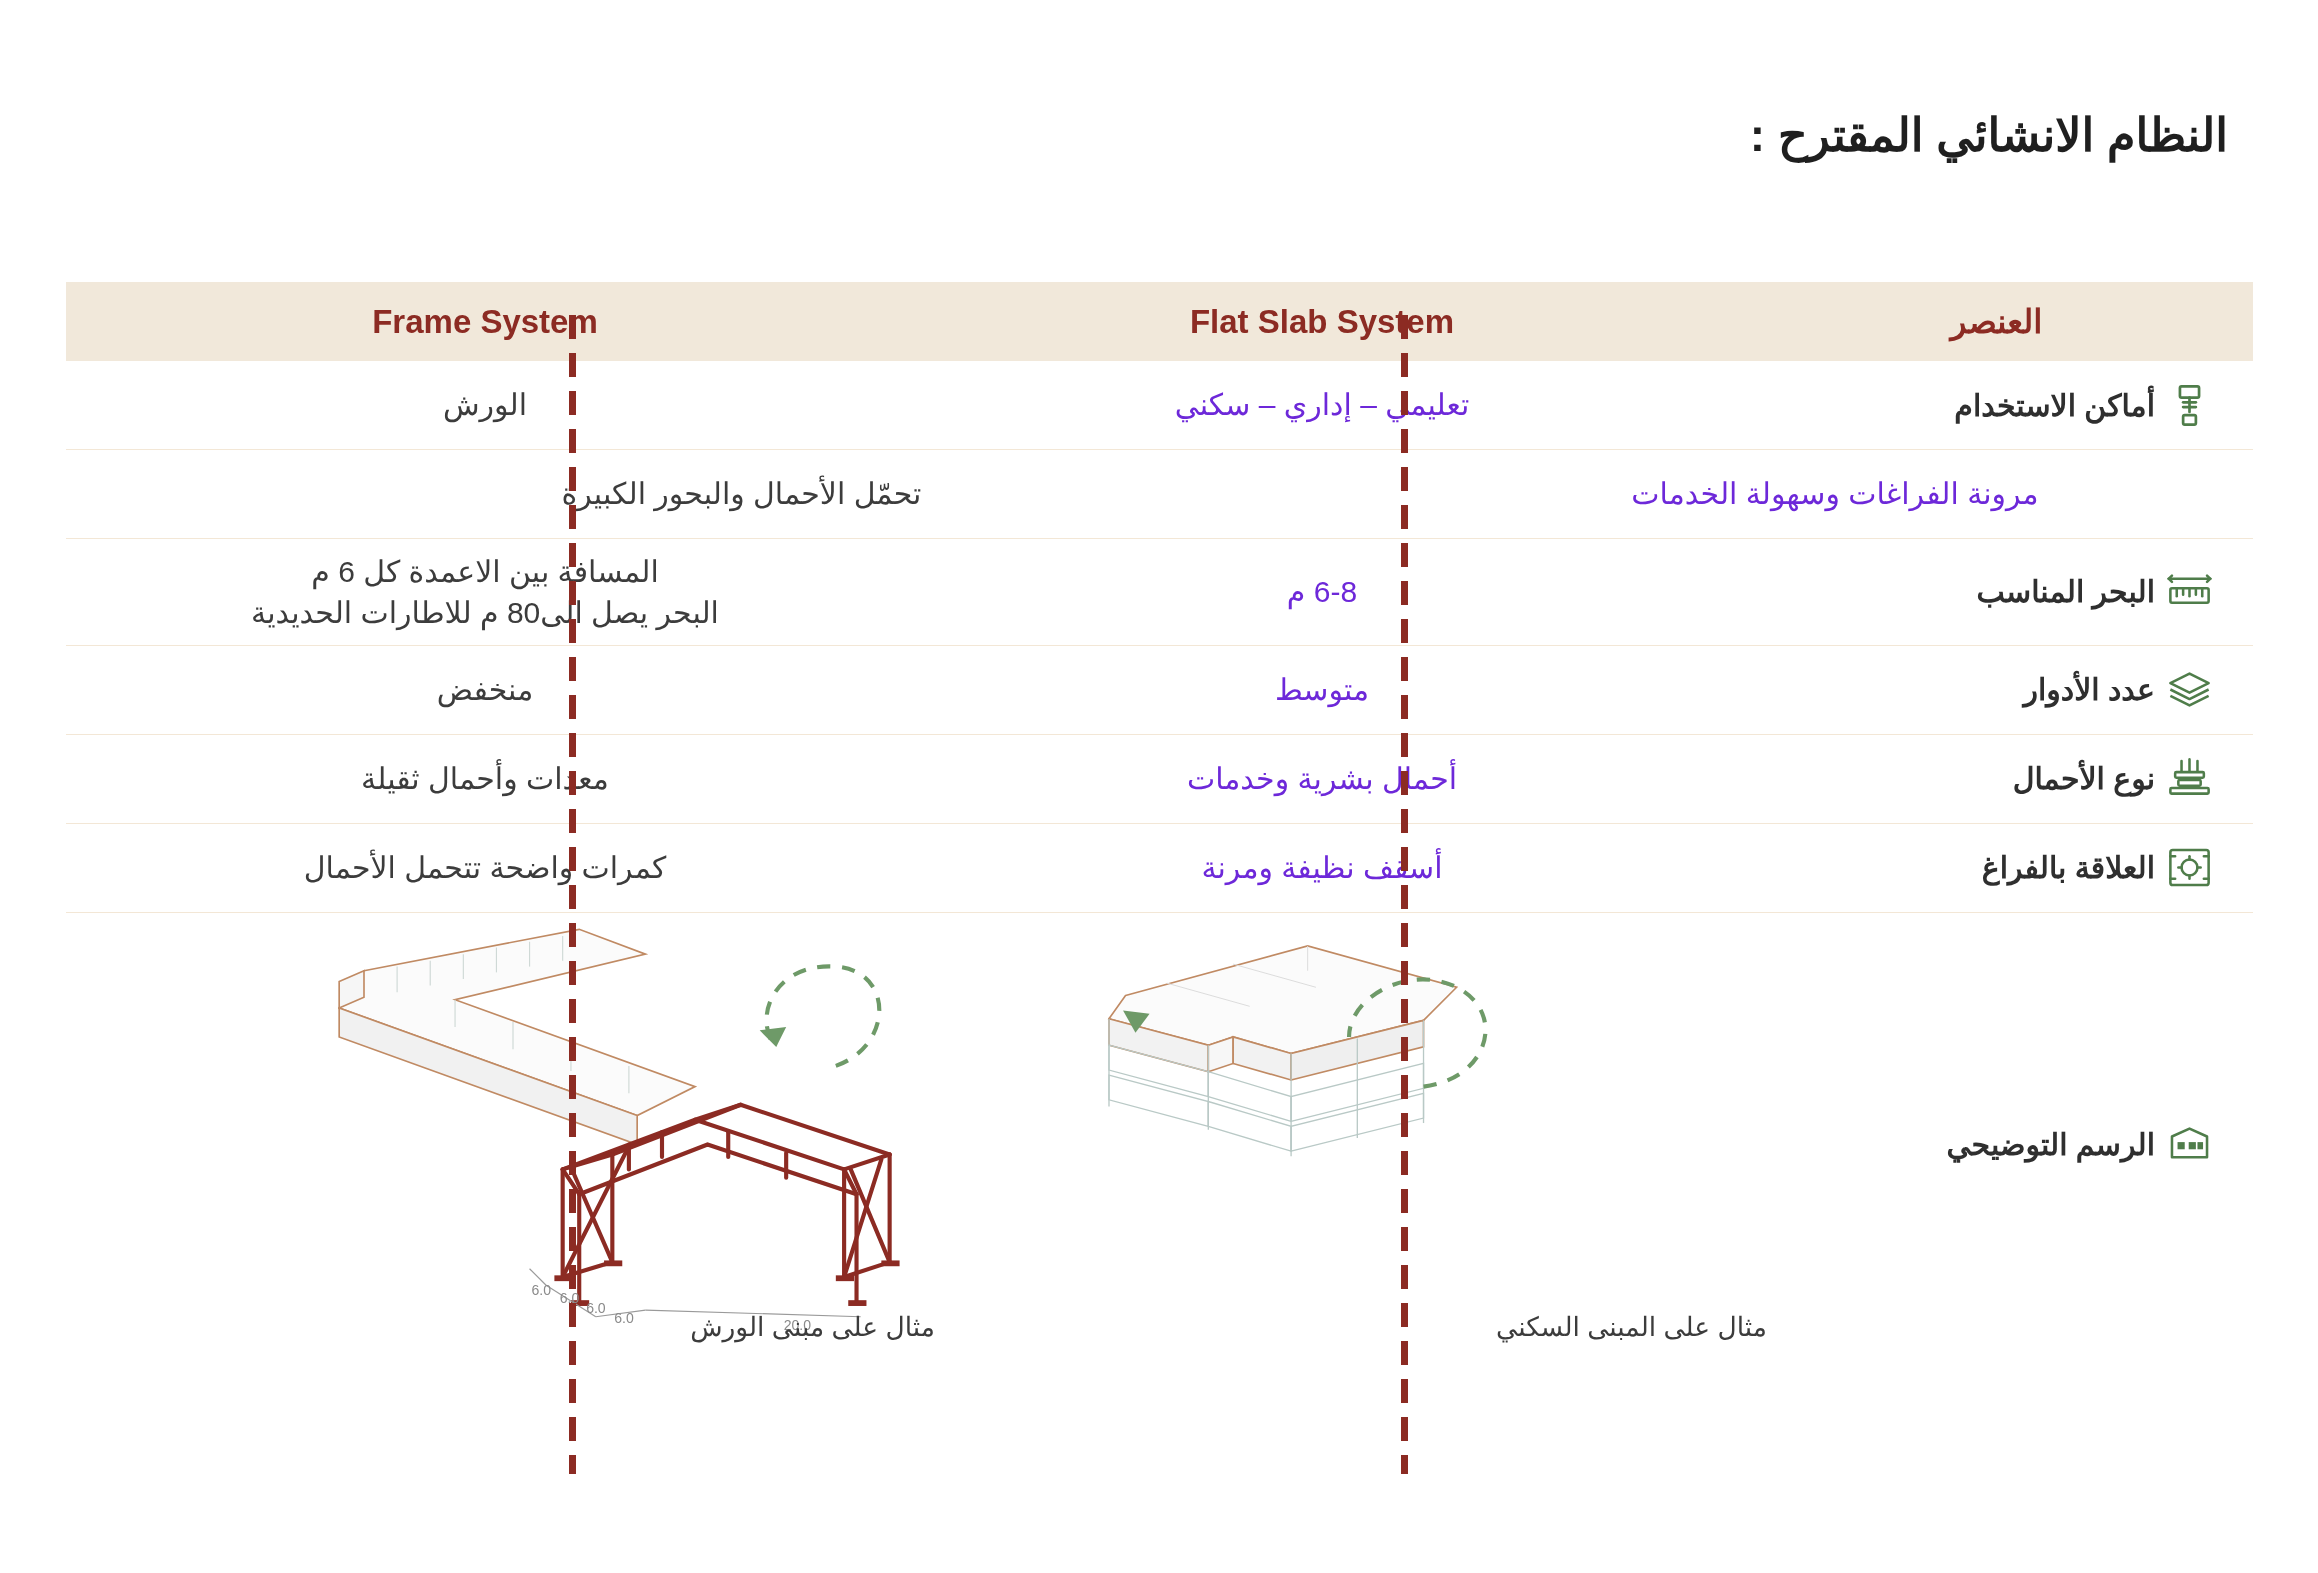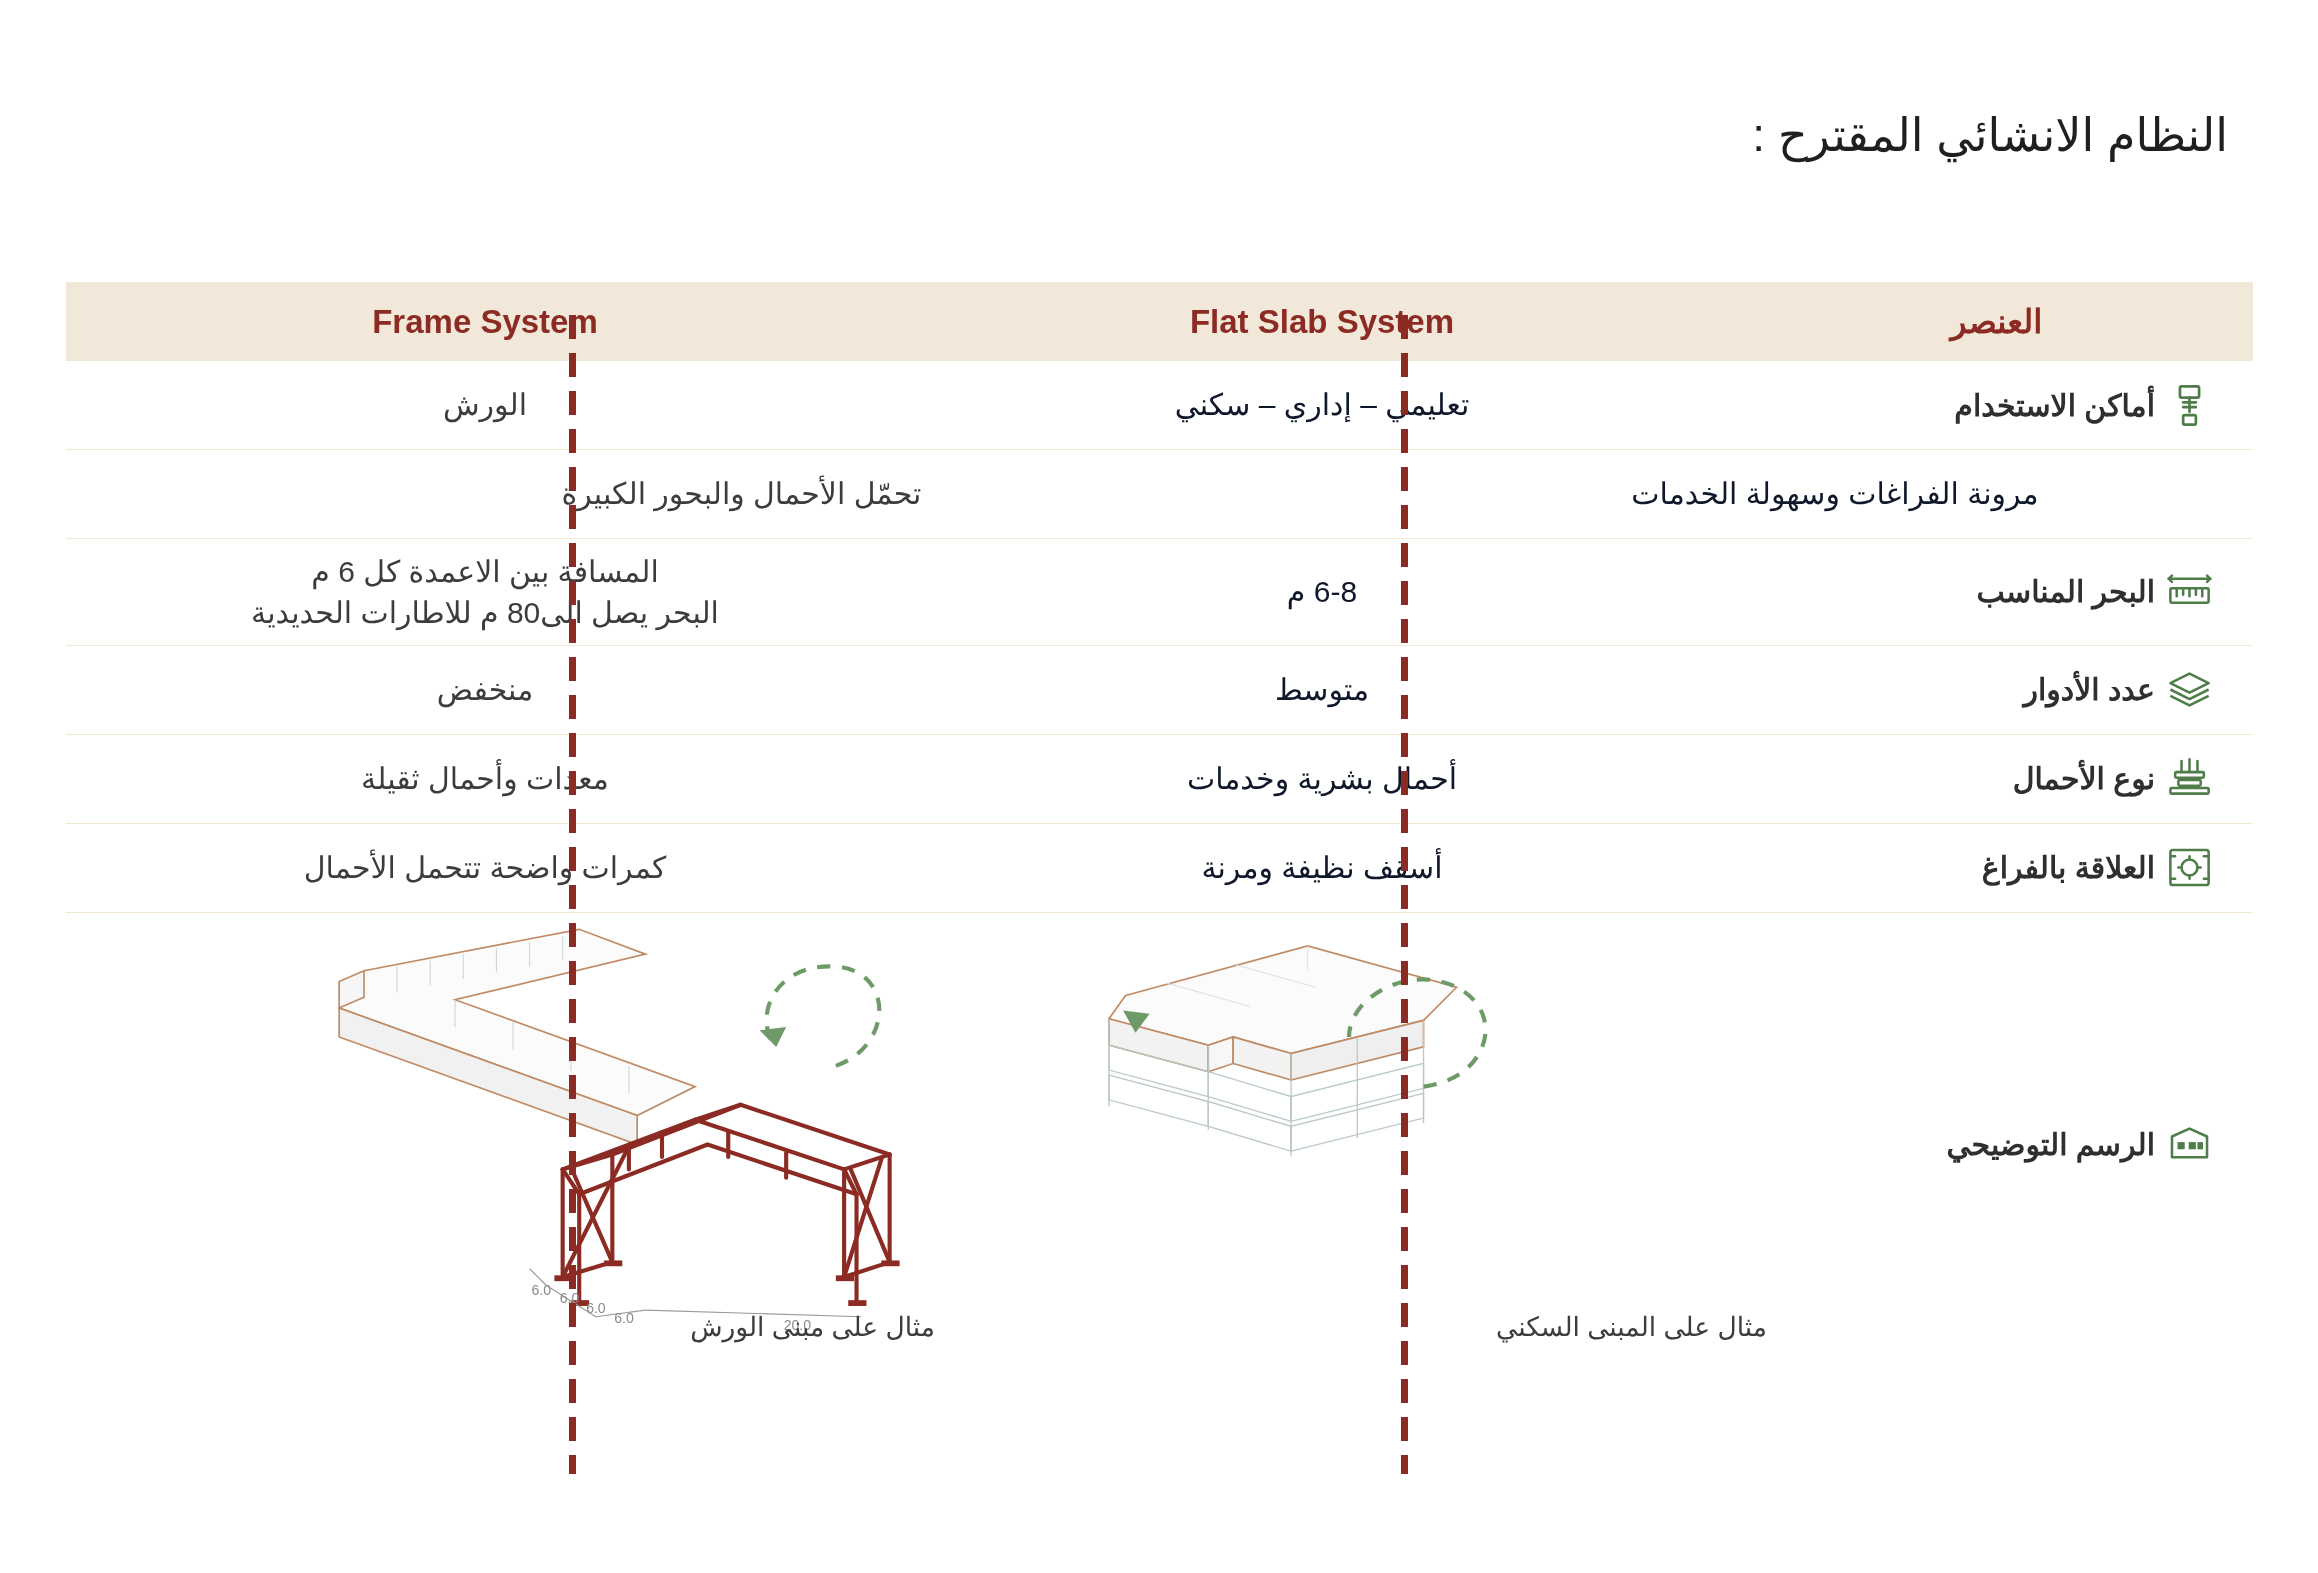--- a/index.html
+++ b/index.html
@@ -15,21 +15,21 @@
     position: relative;
     overflow: hidden;
   }
 
   
   .page-title {
     position: absolute;
     top: 108px;
     right: 91px;
     font-size: 46px;
-    font-weight: normal;
+    font-weight: bold;
     color: #1f1f1f;
     letter-spacing: 0px;
     direction: rtl;
   }
 
   
   .table {
     position: absolute;
     top: 282px;
     right: 66px;
@@ -79,21 +79,21 @@
   .element-label {
     font-size: 30px;
     font-weight: bold;
     color: #2f2f2f;
     white-space: nowrap;
   }
   .cell-flat {
     width: 836px;
     text-align: center;
     font-size: 30px;
-    color: #0f172a;
+    color: #6d28d9;
     line-height: 1.38;
   }
   .cell-frame {
     flex: 1;
     text-align: center;
     font-size: 30px;
     color: #3c3c3c;
     line-height: 1.38;
   }
 

